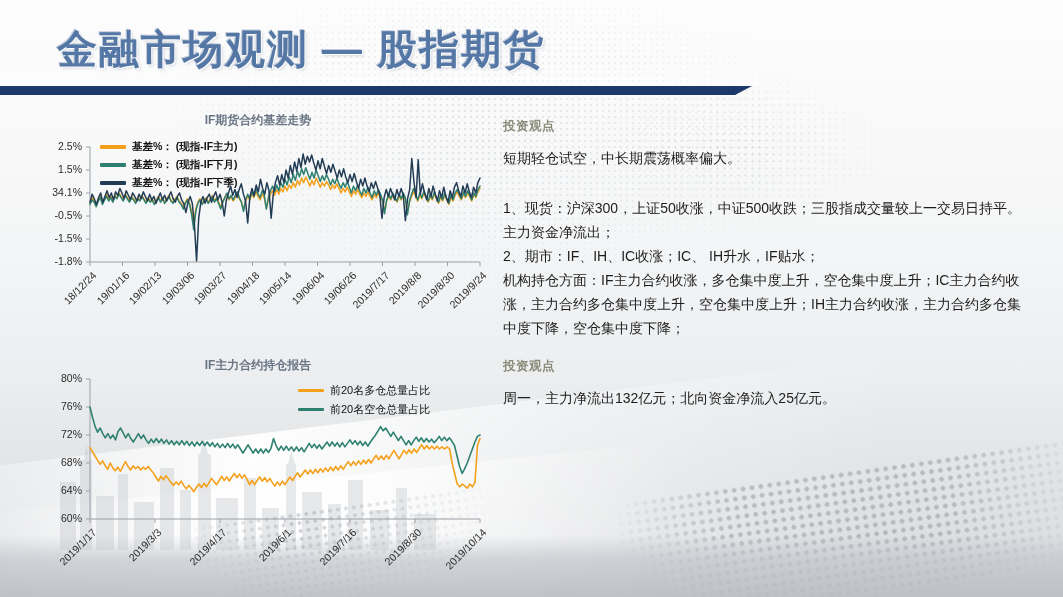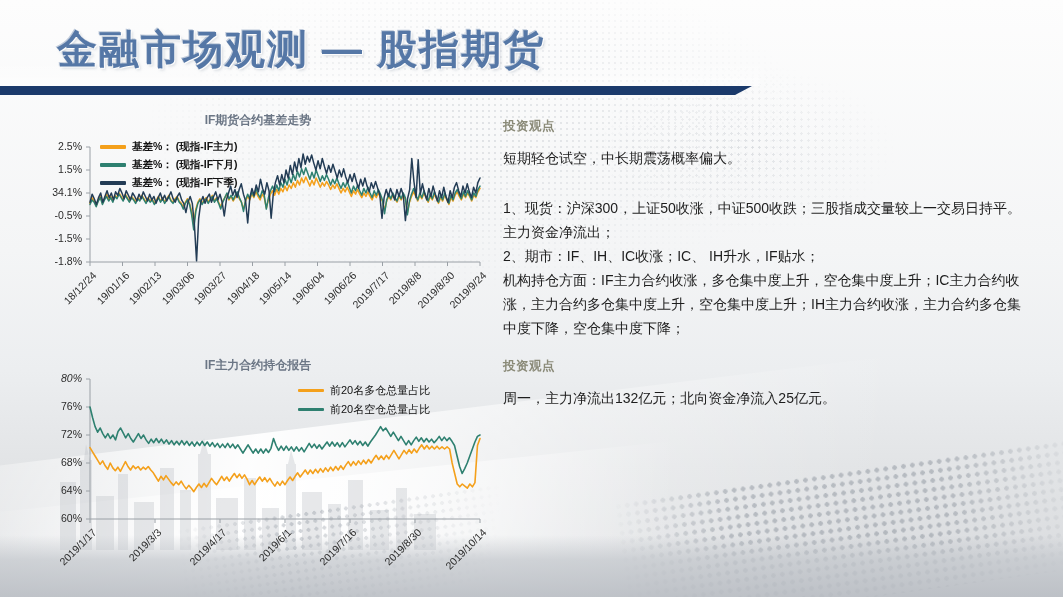--- a/index.html
+++ b/index.html
@@ -189,21 +189,21 @@
         <line x1="452" y1="150" x2="452" y2="154" stroke="#9aa0a6" stroke-width="1"></line>
         <path d="M62.00 91.35 L64.07 85.60 L66.15 89.05 L68.22 93.65 L70.30 87.90 L72.37 84.45 L74.45 91.35 L76.52 86.75 L78.60 82.15 L80.67 87.90 L82.74 84.45 L84.82 89.05 L86.89 83.30 L88.97 85.60 L91.04 81.00 L93.12 84.45 L95.19 87.90 L97.27 82.15 L99.34 85.60 L101.41 89.05 L103.49 84.45 L105.56 86.75 L107.64 90.20 L109.71 85.60 L111.79 87.90 L113.86 83.30 L115.94 86.75 L118.01 90.20 L120.09 85.60 L122.16 89.05 L124.23 86.75 L126.31 91.35 L128.38 87.90 L130.46 84.45 L132.53 89.05 L134.61 85.60 L136.68 90.20 L138.76 86.75 L140.83 83.30 L142.90 87.90 L144.98 90.20 L147.05 86.75 L149.13 84.45 L151.20 89.05 L153.28 91.35 L155.35 94.80 L157.43 90.20 L159.50 86.75 L161.57 91.35 L163.65 99.40 L165.72 112.05 L167.80 97.10 L169.87 90.20 L171.95 86.75 L174.02 91.35 L176.10 87.90 L178.17 85.60 L180.24 90.20 L182.32 86.75 L184.39 83.30 L186.47 89.05 L188.54 85.60 L190.62 90.20 L192.69 94.80 L194.77 89.05 L196.84 85.60 L198.91 82.15 L200.99 87.90 L203.06 84.45 L205.14 89.05 L207.21 85.60 L209.29 82.15 L211.36 86.75 L213.44 90.20 L215.51 97.10 L217.59 89.05 L219.66 84.45 L221.73 87.90 L223.81 82.15 L225.88 85.60 L227.96 79.85 L230.03 84.45 L232.11 87.90 L234.18 82.15 L236.26 85.60 L238.33 95.95 L240.40 87.90 L242.48 82.15 L244.55 78.70 L246.63 83.30 L248.70 77.55 L250.78 82.15 L252.85 76.40 L254.93 79.85 L257.00 74.10 L259.07 78.70 L261.15 72.95 L263.22 76.40 L265.30 70.65 L267.37 75.25 L269.45 68.35 L271.52 72.95 L273.60 66.05 L275.67 70.65 L277.74 64.90 L279.82 69.50 L281.89 74.10 L283.97 68.35 L286.04 72.95 L288.12 66.05 L290.19 70.65 L292.27 75.25 L294.34 70.65 L296.41 74.10 L298.49 69.50 L300.56 72.95 L302.64 77.55 L304.71 72.95 L306.79 76.40 L308.86 71.80 L310.94 76.40 L313.01 81.00 L315.09 76.40 L317.16 79.85 L319.23 75.25 L321.31 79.85 L323.38 84.45 L325.46 78.70 L327.53 82.15 L329.61 77.55 L331.68 82.15 L333.76 85.60 L335.83 81.00 L337.90 84.45 L339.98 79.85 L342.05 84.45 L344.13 87.90 L346.20 82.15 L348.28 85.60 L350.35 81.00 L352.43 85.60 L354.50 89.05 L356.57 98.25 L358.65 89.05 L360.72 84.45 L362.80 87.90 L364.87 83.30 L366.95 86.75 L369.02 90.20 L371.10 84.45 L373.17 87.90 L375.24 83.30 L377.32 86.75 L379.39 100.55 L381.47 90.20 L383.54 84.45 L385.62 79.85 L387.69 84.45 L389.77 89.05 L391.84 83.30 L393.91 86.75 L395.99 81.00 L398.06 85.60 L400.14 90.20 L402.21 84.45 L404.29 87.90 L406.36 82.15 L408.44 86.75 L410.51 91.35 L412.59 85.60 L414.66 89.05 L416.73 83.30 L418.81 87.90 L420.88 92.50 L422.96 85.60 L425.03 89.05 L427.11 83.30 L429.18 79.85 L431.26 84.45 L433.33 87.90 L435.40 82.15 L437.48 85.60 L439.55 81.00 L441.63 84.45 L443.70 89.05 L445.78 83.30 L447.85 85.60 L449.93 79.85 L452.00 76.40 " fill="none" stroke="#F4A01B" stroke-width="1.5" stroke-linejoin="round" stroke-linecap="round"></path>
         <path d="M62.00 92.50 L64.07 87.90 L66.15 90.20 L68.22 94.80 L70.30 89.05 L72.37 85.60 L74.45 92.50 L76.52 87.90 L78.60 84.45 L80.67 89.05 L82.74 85.60 L84.82 90.20 L86.89 84.45 L88.97 86.75 L91.04 82.15 L93.12 85.60 L95.19 89.05 L97.27 83.30 L99.34 86.75 L101.41 90.20 L103.49 85.60 L105.56 87.90 L107.64 91.35 L109.71 86.75 L111.79 89.05 L113.86 84.45 L115.94 87.90 L118.01 91.35 L120.09 86.75 L122.16 90.20 L124.23 87.90 L126.31 92.50 L128.38 89.05 L130.46 85.60 L132.53 90.20 L134.61 86.75 L136.68 91.35 L138.76 87.90 L140.83 84.45 L142.90 89.05 L144.98 91.35 L147.05 87.90 L149.13 85.60 L151.20 90.20 L153.28 92.50 L155.35 97.10 L157.43 91.35 L159.50 87.90 L161.57 92.50 L163.65 102.85 L165.72 117.80 L167.80 99.40 L169.87 91.35 L171.95 87.90 L174.02 92.50 L176.10 89.05 L178.17 86.75 L180.24 91.35 L182.32 87.90 L184.39 84.45 L186.47 90.20 L188.54 86.75 L190.62 91.35 L192.69 97.10 L194.77 90.20 L196.84 85.60 L198.91 81.00 L200.99 86.75 L203.06 83.30 L205.14 87.90 L207.21 83.30 L209.29 79.85 L211.36 85.60 L213.44 90.20 L215.51 99.40 L217.59 87.90 L219.66 82.15 L221.73 86.75 L223.81 79.85 L225.88 84.45 L227.96 76.40 L230.03 82.15 L232.11 85.60 L234.18 78.70 L236.26 83.30 L238.33 97.10 L240.40 85.60 L242.48 78.70 L244.55 74.10 L246.63 79.85 L248.70 72.95 L250.78 78.70 L252.85 70.65 L254.93 75.25 L257.00 67.20 L259.07 72.95 L261.15 64.90 L263.22 70.65 L265.30 62.60 L267.37 68.35 L269.45 59.15 L271.52 64.90 L273.60 56.85 L275.67 62.60 L277.74 55.70 L279.82 61.45 L281.89 67.20 L283.97 60.30 L286.04 66.05 L288.12 58.00 L290.19 63.75 L292.27 69.50 L294.34 63.75 L296.41 68.35 L298.49 62.60 L300.56 67.20 L302.64 72.95 L304.71 67.20 L306.79 71.80 L308.86 66.05 L310.94 71.80 L313.01 76.40 L315.09 70.65 L317.16 75.25 L319.23 69.50 L321.31 75.25 L323.38 81.00 L325.46 74.10 L327.53 78.70 L329.61 72.95 L331.68 78.70 L333.76 83.30 L335.83 76.40 L337.90 81.00 L339.98 75.25 L342.05 81.00 L344.13 85.60 L346.20 78.70 L348.28 83.30 L350.35 77.55 L352.43 82.15 L354.50 87.90 L356.57 101.70 L358.65 87.90 L360.72 82.15 L362.80 86.75 L364.87 81.00 L366.95 85.60 L369.02 89.05 L371.10 82.15 L373.17 86.75 L375.24 81.00 L377.32 85.60 L379.39 102.85 L381.47 89.05 L383.54 82.15 L385.62 76.40 L387.69 82.15 L389.77 87.90 L391.84 81.00 L393.91 85.60 L395.99 78.70 L398.06 84.45 L400.14 89.05 L402.21 82.15 L404.29 86.75 L406.36 79.85 L408.44 85.60 L410.51 90.20 L412.59 83.30 L414.66 87.90 L416.73 81.00 L418.81 86.75 L420.88 91.35 L422.96 83.30 L425.03 87.90 L427.11 81.00 L429.18 77.55 L431.26 82.15 L433.33 86.75 L435.40 79.85 L437.48 84.45 L439.55 78.70 L441.63 83.30 L443.70 87.90 L445.78 81.00 L447.85 84.45 L449.93 77.55 L452.00 74.10 " fill="none" stroke="#2E8070" stroke-width="1.5" stroke-linejoin="round" stroke-linecap="round"></path>
         <path d="M62.00 90.20 L64.13 82.15 L66.26 86.75 L68.39 92.50 L70.52 85.60 L72.66 81.00 L74.79 90.20 L76.92 84.45 L79.05 78.70 L81.18 85.60 L83.31 81.00 L85.44 87.90 L87.57 79.85 L89.70 83.30 L91.84 76.40 L93.97 81.00 L96.10 86.75 L98.23 78.70 L100.36 83.30 L102.49 87.90 L104.62 81.00 L106.75 84.45 L108.89 89.05 L111.02 82.15 L113.15 86.75 L115.28 79.85 L117.41 84.45 L119.54 89.05 L121.67 82.15 L123.80 87.90 L125.93 84.45 L128.07 91.35 L130.20 85.60 L132.33 81.00 L134.46 87.90 L136.59 83.30 L138.72 89.05 L140.85 84.45 L142.98 79.85 L145.11 86.75 L147.25 90.20 L149.38 84.45 L151.51 81.00 L153.64 87.90 L155.77 91.35 L157.90 100.55 L160.03 90.20 L162.16 84.45 L164.30 91.35 L166.43 113.20 L168.56 148.85 L170.69 106.30 L172.82 90.20 L174.95 84.45 L177.08 91.35 L179.21 85.60 L181.34 82.15 L183.48 90.20 L185.61 84.45 L187.74 79.85 L189.87 87.90 L192.00 82.15 L194.13 90.20 L196.26 104.00 L198.39 87.90 L200.52 81.00 L202.66 74.10 L204.79 83.30 L206.92 77.55 L209.05 85.60 L211.18 77.55 L213.31 71.80 L215.44 82.15 L217.57 89.05 L219.70 110.90 L221.84 85.60 L223.97 76.40 L226.10 83.30 L228.23 72.95 L230.36 79.85 L232.49 67.20 L234.62 76.40 L236.75 82.15 L238.89 70.65 L241.02 78.70 L243.15 106.30 L245.28 82.15 L247.41 70.65 L249.54 63.75 L251.67 72.95 L253.80 62.60 L255.93 70.65 L258.07 58.00 L260.20 66.05 L262.33 53.40 L264.46 62.60 L266.59 49.95 L268.72 59.15 L270.85 46.50 L272.98 55.70 L275.11 41.90 L277.25 52.25 L279.38 44.20 L281.51 49.95 L283.64 43.05 L285.77 51.10 L287.90 58.00 L290.03 48.80 L292.16 56.85 L294.30 46.50 L296.43 54.55 L298.56 61.45 L300.69 53.40 L302.82 60.30 L304.95 52.25 L307.08 59.15 L309.21 66.05 L311.34 58.00 L313.48 64.90 L315.61 56.85 L317.74 64.90 L319.87 70.65 L322.00 62.60 L324.13 69.50 L326.26 61.45 L328.39 69.50 L330.52 76.40 L332.66 67.20 L334.79 74.10 L336.92 66.05 L339.05 74.10 L341.18 79.85 L343.31 70.65 L345.44 76.40 L347.57 69.50 L349.70 76.40 L351.84 83.30 L353.97 106.30 L356.10 85.60 L358.23 77.55 L360.36 84.45 L362.49 76.40 L364.62 82.15 L366.75 87.90 L368.89 77.55 L371.02 84.45 L373.15 76.40 L375.28 83.30 L377.41 108.60 L379.54 86.75 L381.67 77.55 L383.80 46.50 L385.93 69.50 L388.07 85.60 L390.20 47.65 L392.33 82.15 L394.46 71.80 L396.59 81.00 L398.72 87.90 L400.85 76.40 L402.98 84.45 L405.11 74.10 L407.25 82.15 L409.38 89.05 L411.51 78.70 L413.64 85.60 L415.77 75.25 L417.90 84.45 L420.03 90.20 L422.16 78.70 L424.30 85.60 L426.43 75.25 L428.56 70.65 L430.69 78.70 L432.82 84.45 L434.95 74.10 L437.08 81.00 L439.21 71.80 L441.34 79.85 L443.48 85.60 L445.61 75.25 L447.74 81.00 L449.87 70.65 L452.00 66.05 " fill="none" stroke="#233C55" stroke-width="1.5" stroke-linejoin="round" stroke-linecap="round"></path>
       </svg>
   </div>
 
   <div class="chart-box" id="chart2" style="left:28px;top:357px;width:460px;height:185px;">
     <div class="chart-title">IF主力合约持仓报告</div>
     <div id="c2-ylabs">
-        <div class="axis-lab ylab" style="left: 0px; width: 54px; top: 15px; font-style: italic;">80%</div>
+        <div class="axis-lab ylab" style="left: 0px; width: 54px; top: 15px;">80%</div>
         <div class="axis-lab ylab" style="left: 0px; width: 54px; top: 43px;">76%</div>
         <div class="axis-lab ylab" style="left: 0px; width: 54px; top: 71px;">72%</div>
         <div class="axis-lab ylab" style="left: 0px; width: 54px; top: 99px;">68%</div>
         <div class="axis-lab ylab" style="left: 0px; width: 54px; top: 127px;">64%</div>
         <div class="axis-lab ylab" style="left: 0px; width: 54px; top: 155px;">60%</div>
       </div>
     <div id="c2-xlabs">
         <div class="axis-lab xlab" style="left: -58px; width: 120px; text-align: right; top: 169px;">2019/1/17</div>
         <div class="axis-lab xlab" style="left: 7px; width: 120px; text-align: right; top: 169px;">2019/3/3</div>
         <div class="axis-lab xlab" style="left: 72px; width: 120px; text-align: right; top: 169px;">2019/4/17</div>

